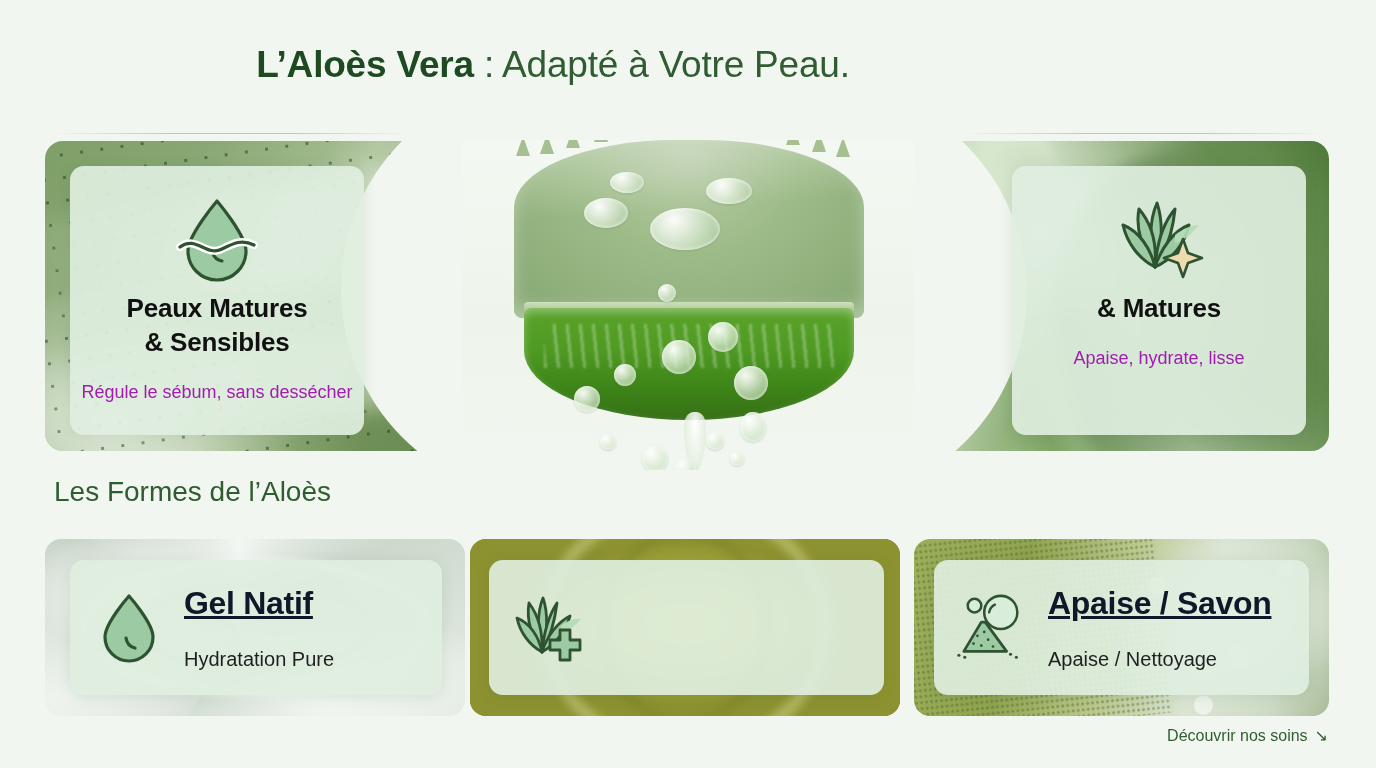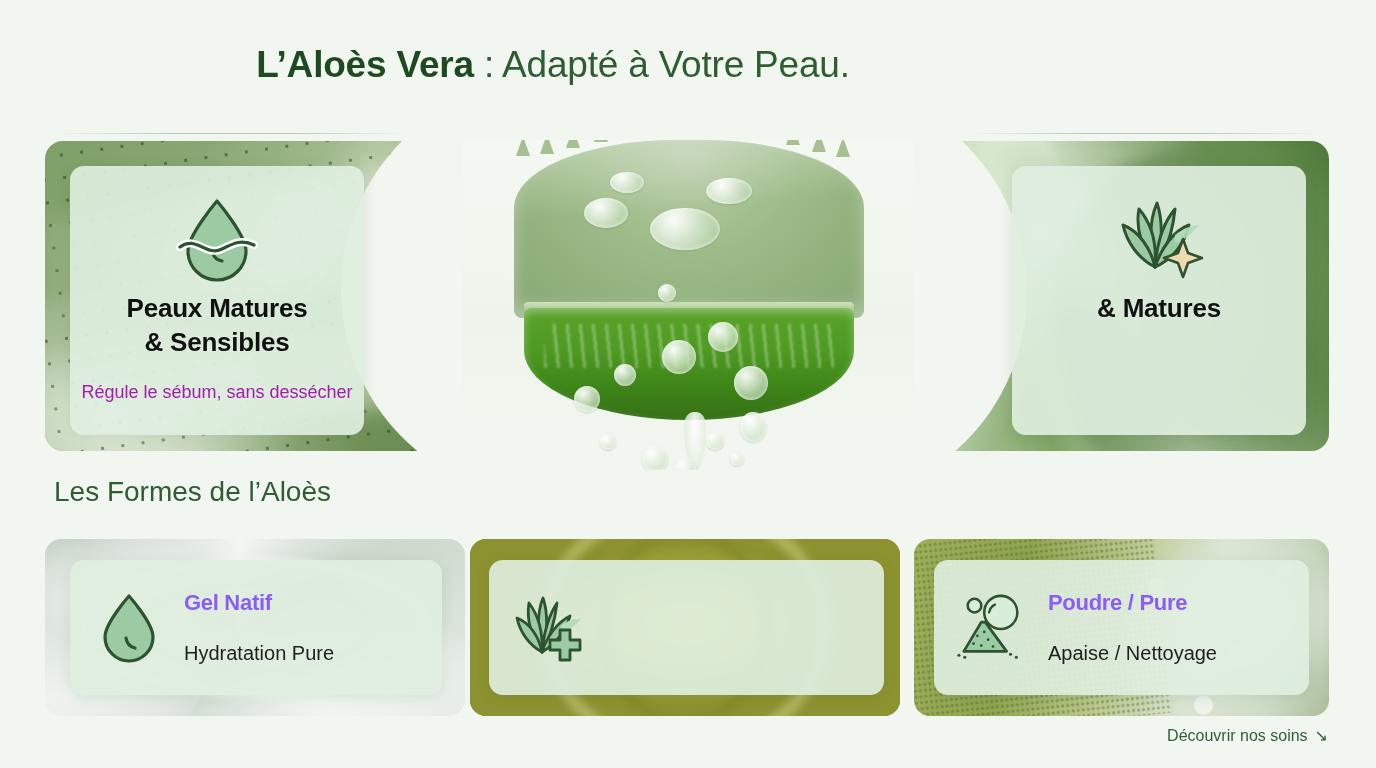--- a/index.html
+++ b/index.html
@@ -245,21 +245,21 @@
     top:560px; height:135px;
     display:flex; align-items:center; gap:18px;
     padding:0 18px 0 22px; text-align:left;
   }
   .glass.form-card.c1{ left:70px; width:372px; }
   .glass.form-card.c2{ left:489px; width:395px; }
   .glass.form-card.c3{ left:934px; width:375px; }
 
   .fc-icon{ width:74px; flex:0 0 74px; display:flex; align-items:center; justify-content:center; }
   .fc-text{ }
-  .fc-title{ font-size:22px; font-weight:700; color:#8b5cf6; letter-spacing:-0.3px; line-height:1.2; }
+  .fc-title{ font-size:32px; font-weight:700; color:#0f172a; letter-spacing:-0.3px; line-height:1.2;text-decoration:underline; }
   .fc-sub{ font-size:20px; color:#1f1f1f; margin-top:24px; line-height:1.2; }
 
   .footer-link{
     position:absolute; right:48px; top:727px;
     font-size:16px; color:#2f5d31;
     display:flex; align-items:center; gap:7px;
     cursor:pointer;
   }
   .footer-link .arrow{ font-size:16px; line-height:1; }
 </style>
@@ -356,20 +356,21 @@
           <path d="M10 30 C26 36 38 54 42 72 C26 64 14 48 10 30Z"></path>
           <path d="M76 30 C72 48 60 64 42 72 C48 54 60 36 76 30Z"></path>
         </g>
         <path d="M62 40 C70 34 78 30 86 30 C78 40 70 46 62 48Z" fill="#b6ddb9" opacity=".9"></path>
         <path d="M70 44 L75 58 L89 63 L75 68 L70 82 L65 68 L51 63 L65 58Z" fill="#f0dbb0" stroke="#2e5330" stroke-width="2.6" stroke-linejoin="round"></path>
       </svg>
     </div>
     <div class="card-title">
       <div>&amp; Matures</div>
     </div>
+    <div class="card-sub">Apaise, hydrate, lisse</div>
   </div>
 </div>
 
 <div class="section-head">Les Formes de l’Aloès</div>
 
 <div class="form-tile tile-gel">
   <div class="ph"></div>
   <div class="swirl"></div>
   <div class="swirl2"></div>
 </div>
@@ -427,21 +428,21 @@
         <circle cx="26" cy="54" r="1.4"></circle>
           <circle cx="38" cy="55" r="1.4"></circle>
         <circle cx="3" cy="64" r="1.6"></circle>
           <circle cx="9" cy="66" r="1.6"></circle>
         <circle cx="56" cy="63" r="1.6"></circle>
           <circle cx="62" cy="66" r="1.6"></circle>
       </g>
     </svg>
   </div>
   <div class="fc-text">
-    <div class="fc-title">Poudre / Pure</div>
+    <div class="fc-title">Apaise / Savon</div>
     <div class="fc-sub">Apaise / Nettoyage</div>
   </div>
 </div>
 
 <div class="footer-link">
   <span>Découvrir nos soins</span>
   <span class="arrow">↘</span>
 </div>
 
 </body></html>

